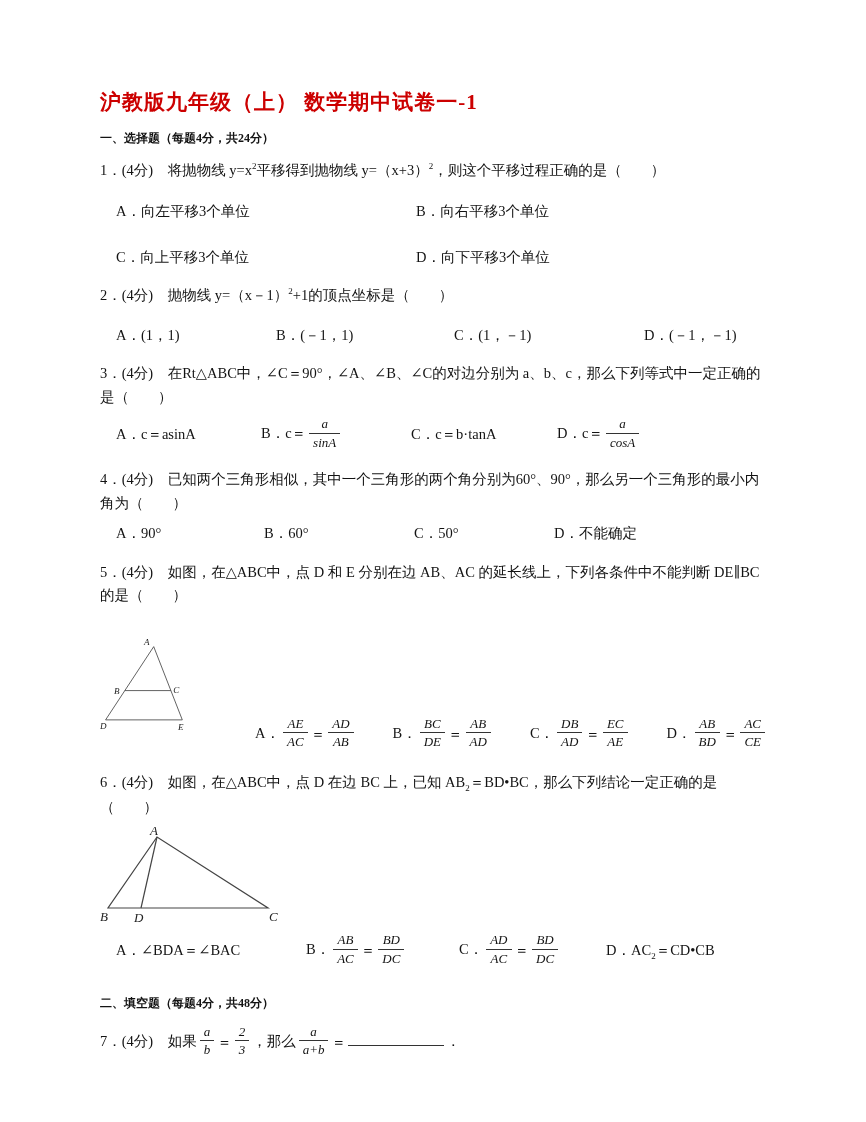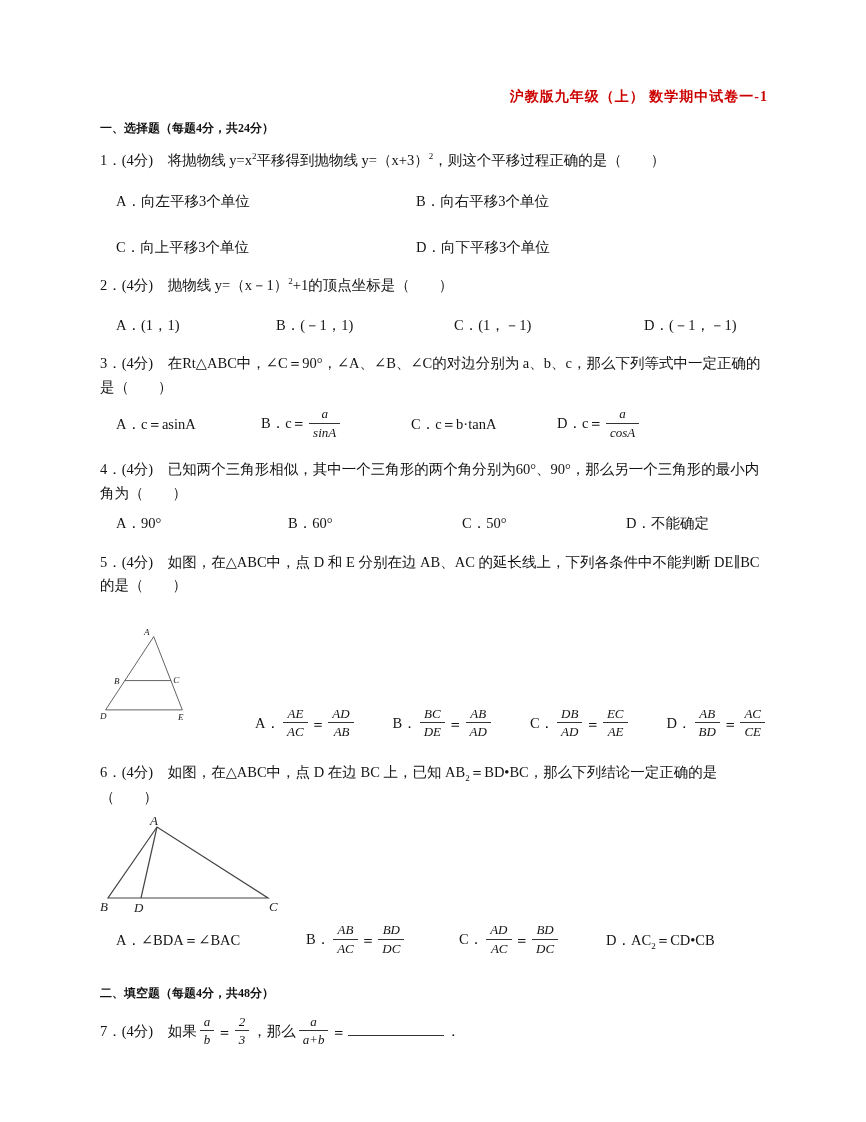--- a/index.html
+++ b/index.html
@@ -4,41 +4,41 @@
 <style>
   * { margin:0; padding:0; box-sizing:border-box; }
   html,body { background:#ffffff; }
   body {
     width:866px; height:1122px; overflow:hidden;
     font-family:"Liberation Serif","DejaVu Serif",serif;
     color:#131313; font-size:14.5px;
   }
   .page { padding:88px 98px 30px 100px; }
   .title {
-    text-align:right; color:#cc0000; font-weight:bold;
-    font-size:14px; letter-spacing:1px; margin-bottom:14px;
+    text-align:left; color:#cc0000; font-weight:bold;
+    font-size:21px; letter-spacing:1px; margin-bottom:14px;
   }
   .section-heading { font-weight:bold; font-size:12px; margin:10px 0 12px; }
   .section-heading.second { margin-top:26px; }
   .question { margin-bottom:15px; }
   .stem { line-height:1.62; margin-bottom:7px; }
   sup { font-size:0.62em; vertical-align:super; }
   sub { font-size:0.62em; vertical-align:sub; }
   .opts { padding-left:16px; line-height:1.62; }
   .grid2 { display:grid; grid-template-columns:300px auto; row-gap:22px; margin-top:18px; }
   .gridq2 { display:grid; grid-template-columns:160px 178px 190px auto;margin-top:16px; }
   .gridq3 { display:grid; grid-template-columns:145px 150px 146px auto; align-items:center; margin-top:0; }
-  .gridq4 { display:grid; grid-template-columns:148px 150px 140px auto;gap:24px; }
+  .gridq4 { display:grid; grid-template-columns:148px 150px 140px auto; }
   .gridq6 { display:grid; grid-template-columns:190px 153px 147px auto; align-items:center; margin-top:6px; }
   .frac {
     display:inline-block; vertical-align:middle; text-align:center;
     font-style:italic; font-size:13px; line-height:1.18; margin:0 3px 3px 3px;
   }
   .frac .num { display:block; border-bottom:1px solid #333; padding:0 4px 1px; }
-  .frac .den { display:block; padding:1px 4px 0;text-align:right; }
+  .frac .den { display:block; padding:1px 4px 0; }
   .eq { vertical-align:middle; }
   .q5-row { display:flex; align-items:flex-end; gap:40px; margin-top:4px; }
   .q5-opts { display:flex; gap:36px; align-items:center; padding-bottom:4px; }
   .fig { display:block; }
   .fig path, .fig line { stroke:#444; stroke-width:1.2; fill:none; }
   .fig text {
     font-style:italic; font-size:13px; fill:#222;
     font-family:"Liberation Serif","DejaVu Serif",serif;
   }
   .q6-fig-wrap { margin:4px 0 0 0; }

